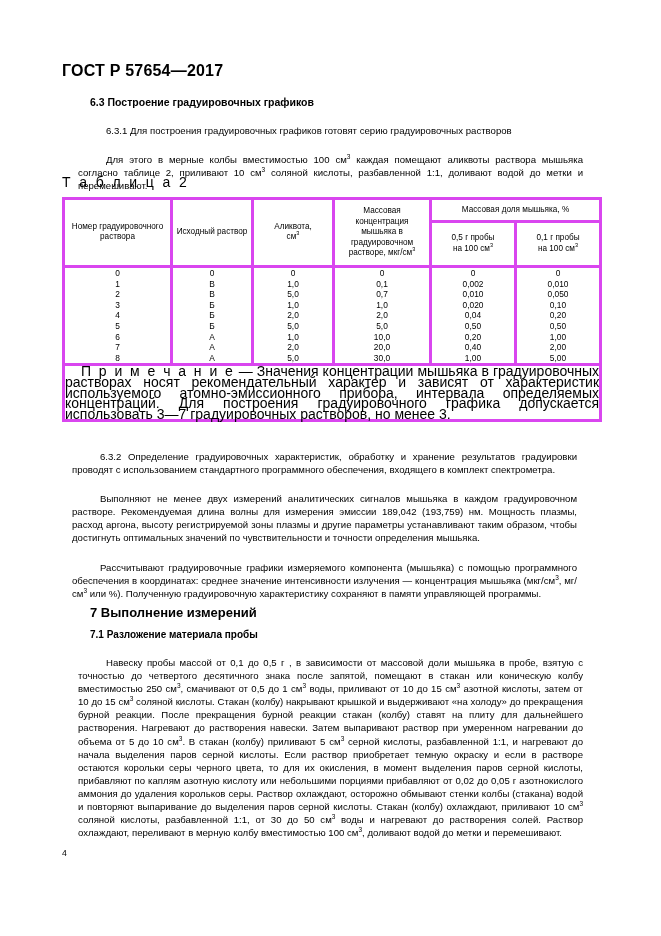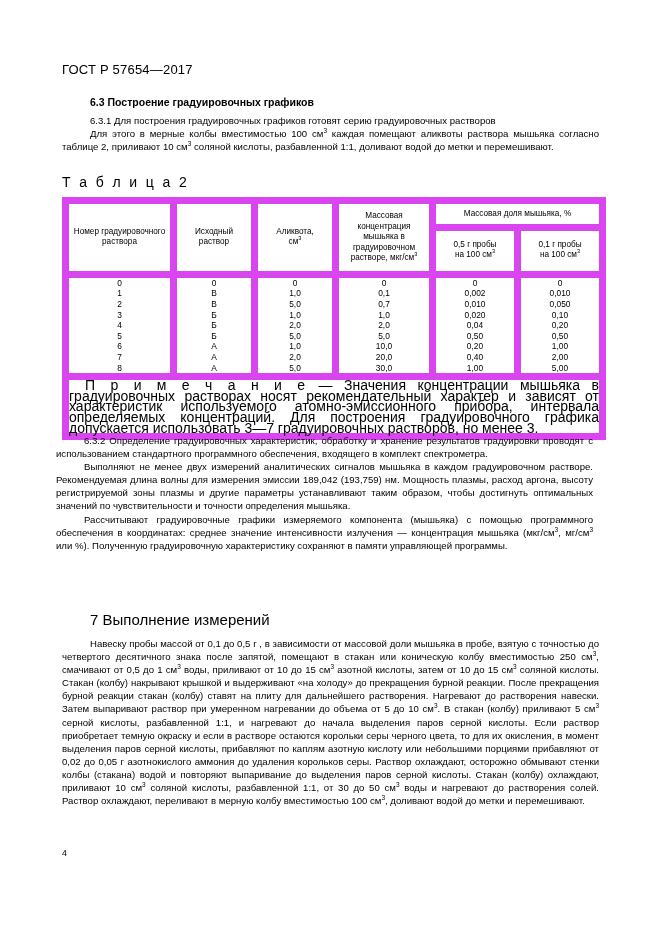--- a/index.html
+++ b/index.html
@@ -21,69 +21,69 @@
     width: 661px;
     height: 936px;
     background: #fff;
   }
 
   
   .doc-header {
     position: absolute;
     left: 62px;
     top: 62px;
-    font-size: 13px;
-    font-weight: normal;
+    font-size: 16px;
+    font-weight: bold;
     letter-spacing: 0.2px;
     white-space: nowrap;
   }
 
   
   .h-sub {
     font-size: 10.5px;
     font-weight: bold;
     margin: 8px 0 6px 0;
     padding-left: 28px;
   }
   .h-sec {
-    font-size: 15px;
-    font-weight: normal;
-    margin: 6px 0 9px 0;
+    font-size: 13px;
+    font-weight: bold;
+    margin: 0 0 9px 0;
     padding-left: 28px;
   }
   .h-sub2 {
     font-size: 10px;
     font-weight: bold;
     margin: 0 0 3px 0;
     padding-left: 28px;
   }
   p.body {
     font-size: 9.6px;
     line-height: 13.1px;
-    margin: 0;
+    margin: 16px;
     text-align: justify;
     text-indent: 28px;
     hyphens: none;
   }
   sup { font-size: 0.68em; vertical-align: super; line-height: 0; }
 
   
   .tbl-caption {
     font-size: 14px;
     letter-spacing: 2.4px;
     margin: 0 0 7px 0;
   }
   table.gost {
     border-collapse: collapse;
     width: 537px;
     table-layout: fixed;
     font-size: 8.2px;
   }
   table.gost td, table.gost th {
-    border: 7px solid #d946ef;
+    border: 3px solid #d946ef;
     padding: 0;
     font-weight: normal;
     vertical-align: middle;
     text-align: center;
     line-height: 10.6px;
   }
   table.gost thead th {
     padding: 4px 2px;
     font-size: 8.2px;
   }
@@ -254,18 +254,19 @@
   </div>
 
   <div id="sec632-block">
     <p class="body">6.3.2  Определение градуировочных характеристик, обработку и хранение результатов градуировки проводят с использованием стандартного программного обеспечения, входящего в комплект спектрометра.</p>
     <p class="body">Выполняют не менее двух измерений аналитических сигналов мышьяка в каждом градуировочном растворе. Рекомендуемая длина волны для измерения эмиссии 189,042 (193,759) нм. Мощность плазмы, расход аргона, высоту регистрируемой зоны плазмы и другие параметры устанавливают таким образом, чтобы достигнуть оптимальных значений по чувствительности и точности определения мышьяка.</p>
     <p class="body"><span>Рассчитывают градуировочные графики измеряемого компонента (мышьяка) с помощью программного обеспечения в координатах: среднее значение интенсивности излучения — концентрация мышьяка (мкг/см</span><sup>3</sup><span>, мг/см</span><sup>3</sup><span> или %). Полученную градуировочную характеристику сохраняют в памяти управляющей программы.</span></p>
   </div>
 
   <div id="sec7-block">
     <div class="h-sec">7  Выполнение измерений</div>
+    <div class="h-sub2">7.1  Разложение материала пробы</div>
     <p class="body"><span>Навеску пробы массой от 0,1 до 0,5 г , в зависимости от массовой доли мышьяка в пробе, взятую с точностью до четвертого десятичного знака после запятой, помещают в стакан или коническую колбу вместимостью 250 см</span><sup>3</sup><span>, смачивают от 0,5 до 1 см</span><sup>3</sup><span> воды, приливают от 10 до 15 см</span><sup>3</sup><span> азотной кислоты, затем от 10 до 15 см</span><sup>3</sup><span> соляной кислоты. Стакан (колбу) накрывают крышкой и выдерживают «на холоду» до прекращения бурной реакции. После прекращения бурной реакции стакан (колбу) ставят на плиту для дальнейшего растворения. Нагревают до растворения навески. Затем выпаривают раствор при умеренном нагревании до объема от 5 до 10 см</span><sup>3</sup><span>. В стакан (колбу) приливают 5 см</span><sup>3</sup><span> серной кислоты, разбавленной 1:1, и нагревают до начала выделения паров серной кислоты. Если раствор приобретает темную окраску и если в растворе остаются корольки серы черного цвета, то для их окисления, в момент выделения паров серной кислоты, прибавляют по каплям азотную кислоту или небольшими порциями прибавляют от 0,02 до 0,05 г азотнокислого аммония до удаления корольков серы. Раствор охлаждают, осторожно обмывают стенки колбы (стакана) водой и повторяют выпаривание до выделения паров серной кислоты. Стакан (колбу) охлаждают, приливают 10 см</span><sup>3</sup><span> соляной кислоты, разбавленной 1:1, от 30 до 50 см</span><sup>3</sup><span> воды и нагревают до растворения солей. Раствор охлаждают, переливают в мерную колбу вместимостью 100 см</span><sup>3</sup><span>, доливают водой до метки и перемешивают.</span></p>
   </div>
 
   <div class="page-num">4</div>
 
 </div>
 
 </body></html>

